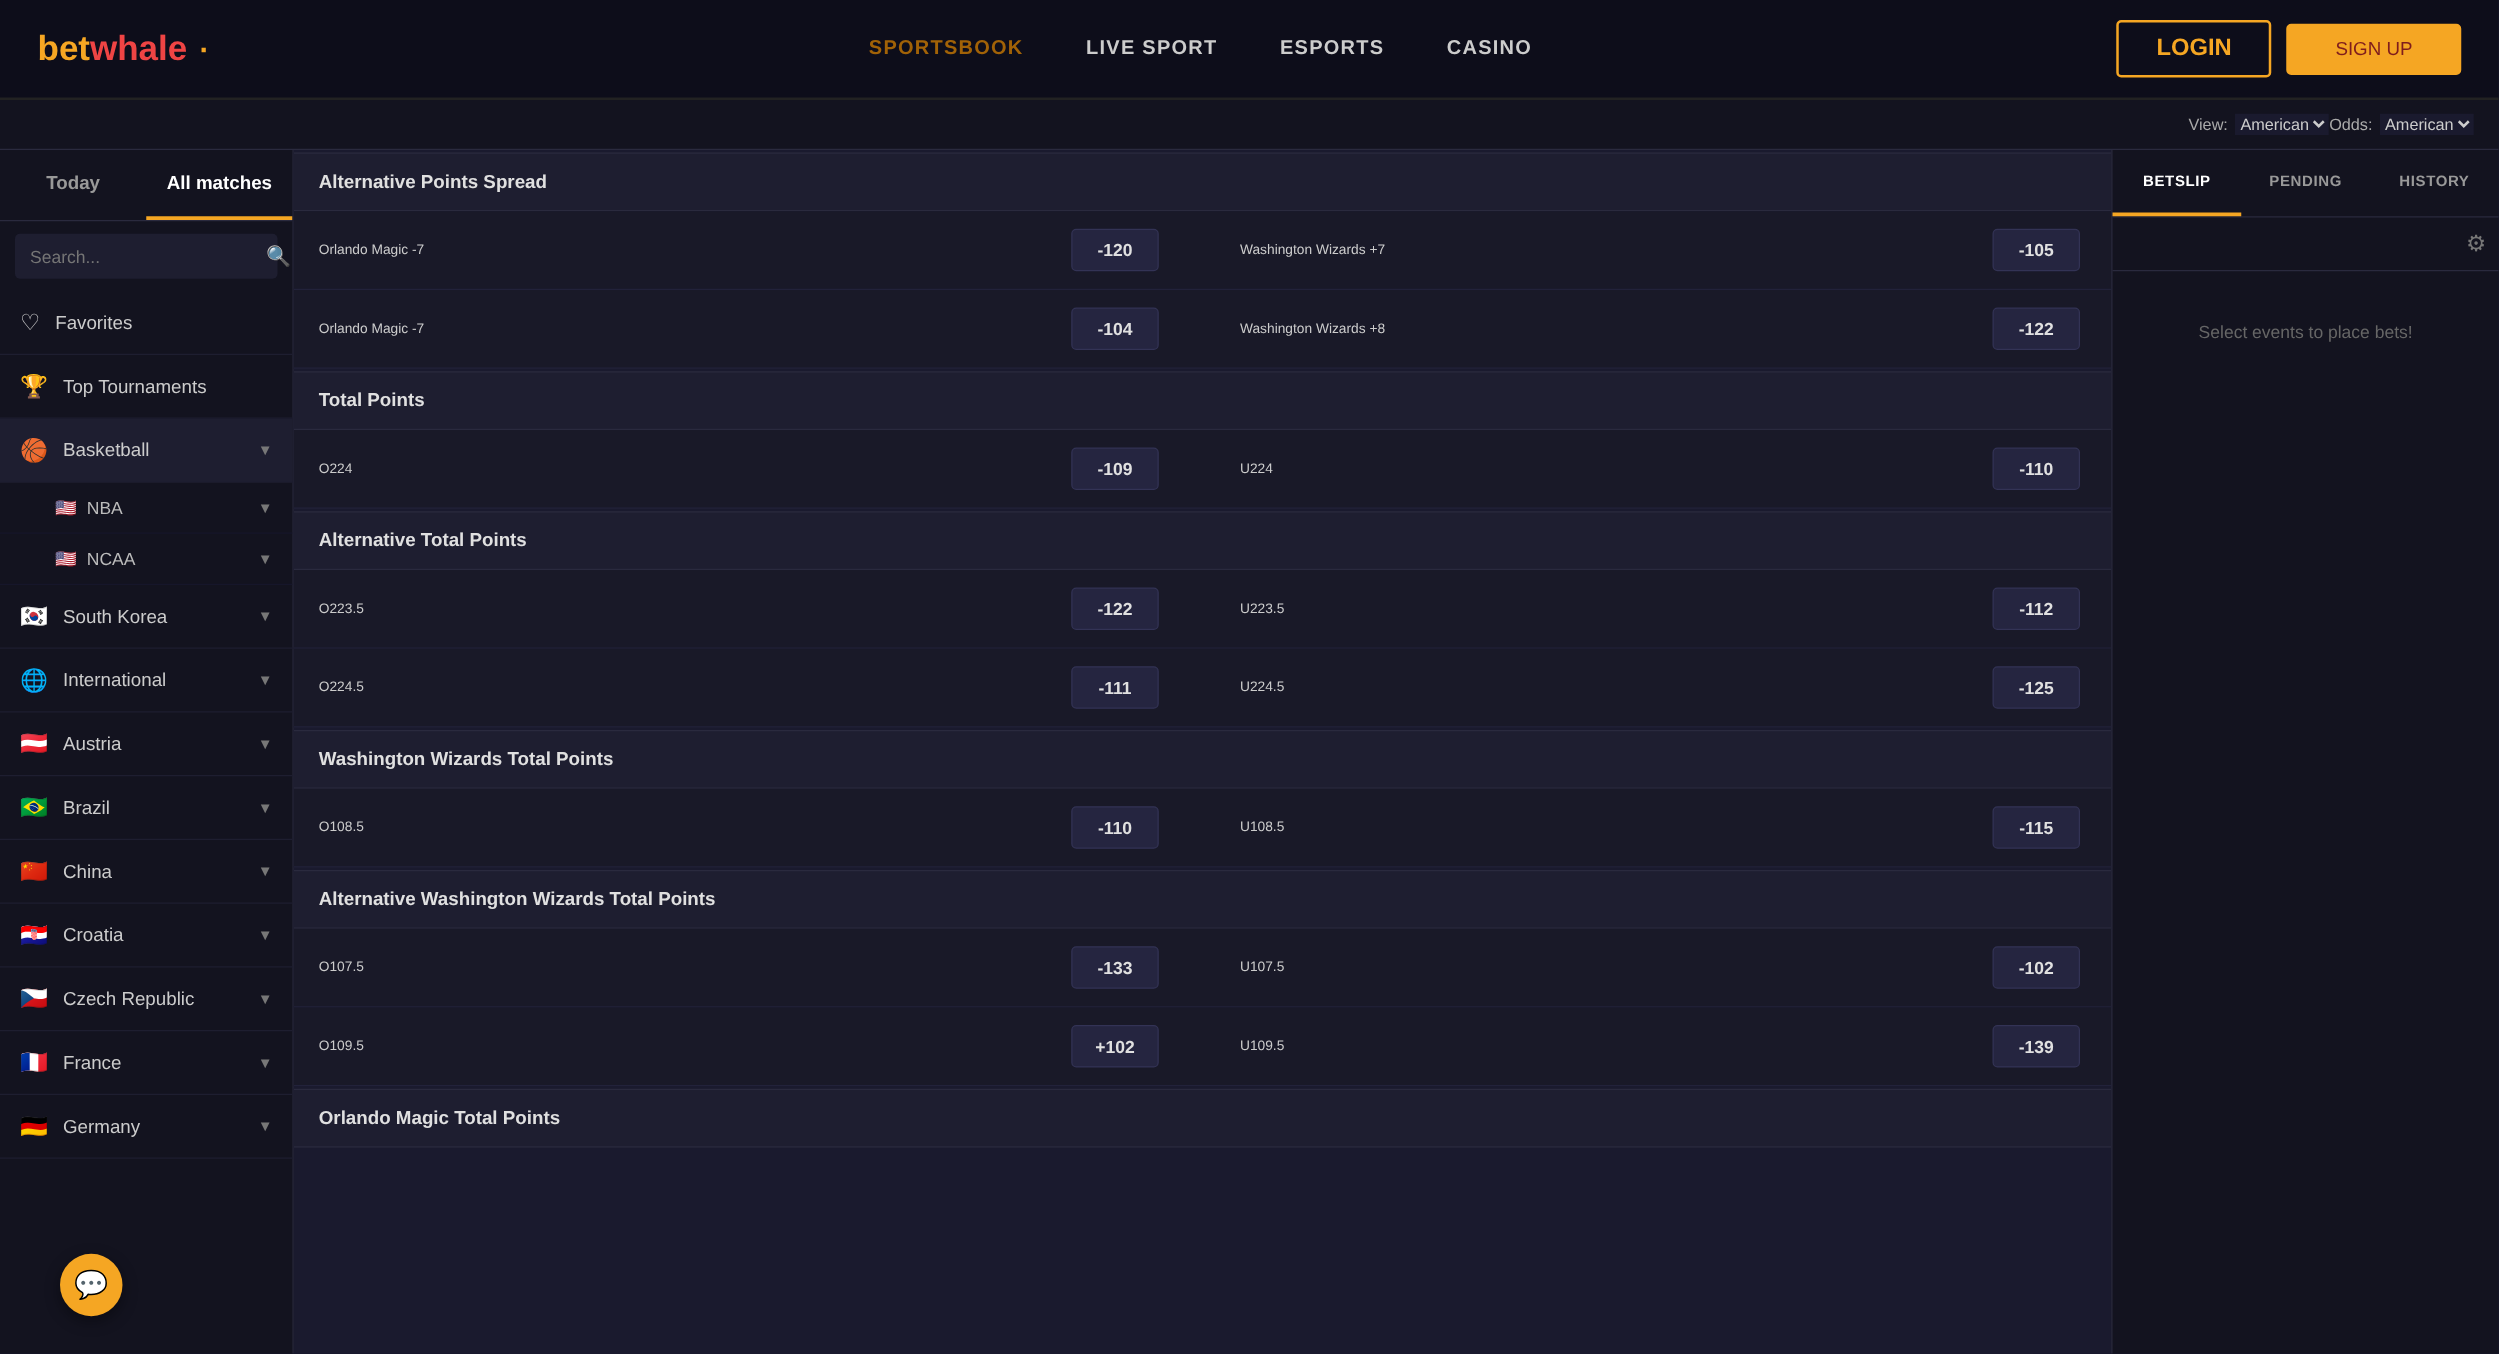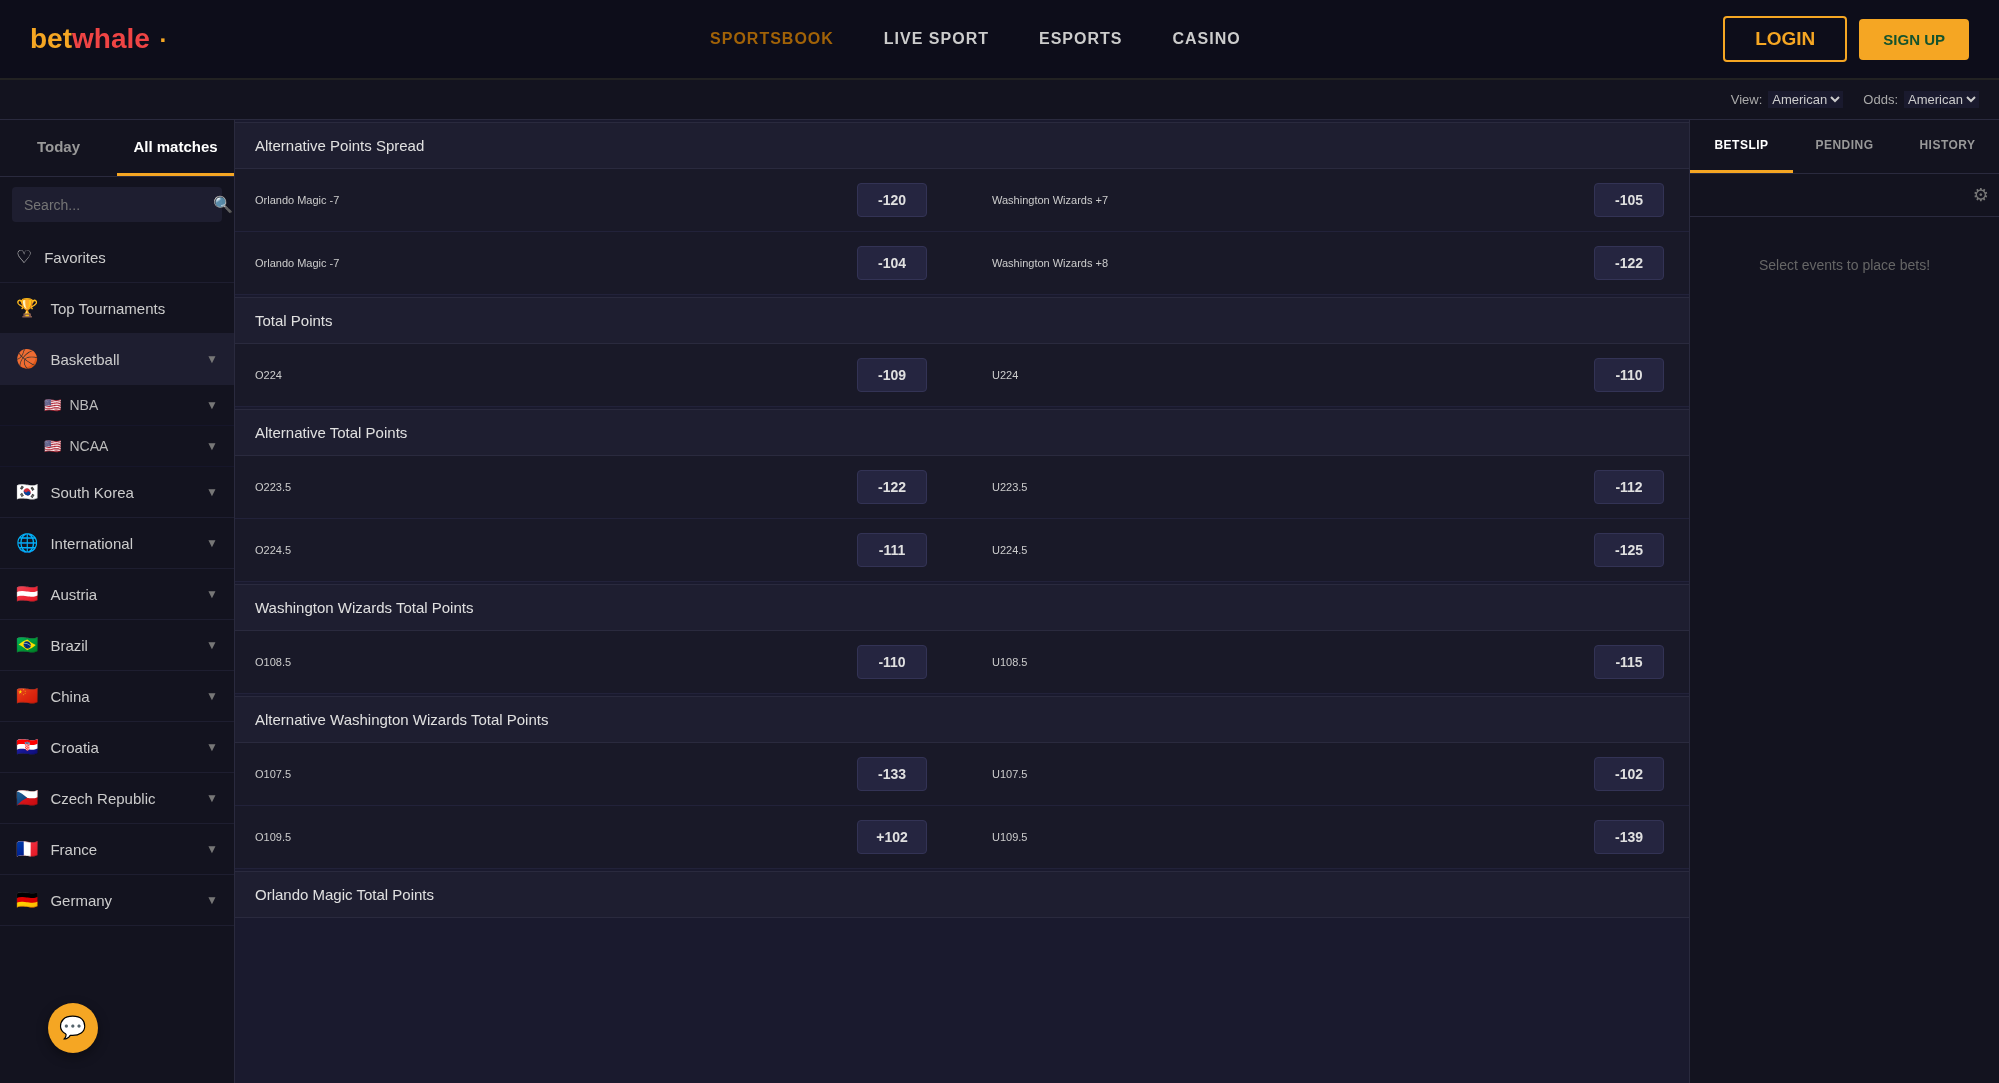--- a/index.html
+++ b/index.html
@@ -60,37 +60,36 @@
       color: #f5a623;
       padding: 10px 30px;
       font-size: 19px;
       font-weight: bold;
       cursor: pointer;
       border-radius: 4px;
     }
     .btn-signup {
       background: #f5a623;
       border: 2px solid #f5a623;
-      color: #14532d;
-      padding: 10px 22px;
+      color: #7f1d1d;
+      padding: 10px 37px;
       font-size: 15px;
-      font-weight: bold;
+      font-weight: normal;
       cursor: pointer;
       border-radius: 4px;
     }
 
     
     .sub-header {
       background: #13131f;
       height: 40px;
       display: flex;
       align-items: center;
       justify-content: flex-end;
       padding: 0 20px;
-      gap: 20px;
       font-size: 13px;
       color: #aaa;
       border-bottom: 1px solid #2a2a3e;
     }
     .sub-header-item {
       display: flex;
       align-items: center;
       gap: 6px;
     }
     .sub-header-item select {
@@ -187,21 +186,21 @@
       overflow-y: auto;
       background: #1a1a2e;
       padding: 0;
     }
 
     
     .section-header {
       background: #1e1e30;
       padding: 14px 20px;
       font-size: 15px;
-      font-weight: 400;
+      font-weight: 700;
       color: #e0e0e0;
       border-bottom: 1px solid #2a2a3e;
       border-top: 1px solid #2a2a3e;
       margin-top: 2px;
     }
     .odds-row {
       display: flex;
       align-items: center;
       padding: 14px 20px;
       border-bottom: 1px solid #22223a;

